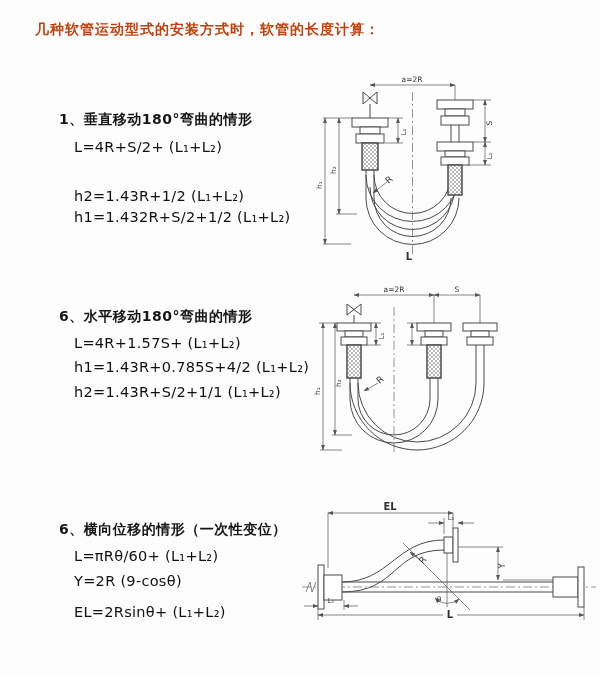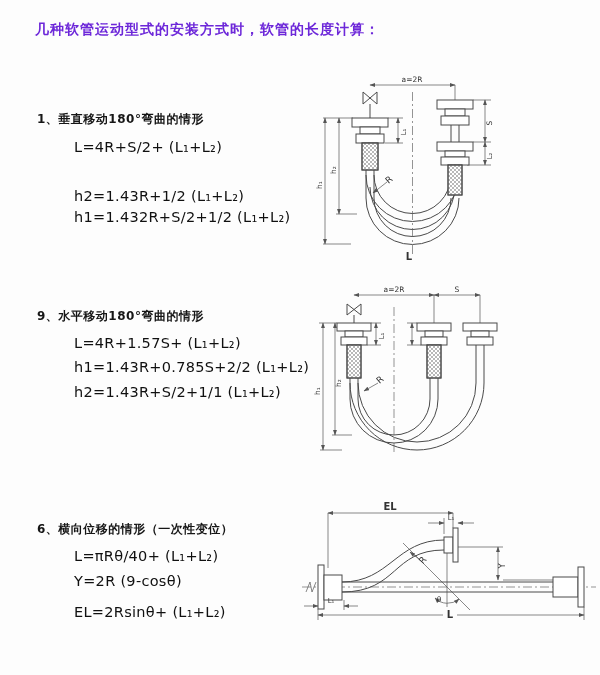--- a/index.html
+++ b/index.html
@@ -7,25 +7,25 @@
   body {
     position:relative;
     background:#fdfdfd;
     font-family:"DejaVu Sans","Liberation Sans",sans-serif;
     color:#1b1b1b;
     overflow:hidden;
   }
   .abs { position:absolute; }
   .doc-title {
     left:35px; top:21px;
-    font-size:14px; font-weight:bold; letter-spacing:1px; color:#6d28d9;
+    font-size:14px; font-weight:bold; letter-spacing:1px; color:#c2410c;
   }
   .sec-heading {
-    left:37px;
-    font-size:12px; font-weight:600; letter-spacing:0.5px; color:#161616;
+    left:59px;
+    font-size:14px; font-weight:600; letter-spacing:0.5px; color:#161616;
   }
   .formula {
     left:74px;
     font-size:14.5px; font-weight:400; letter-spacing:0.3px; color:#101010;
     font-family:"DejaVu Sans",sans-serif;
   }
   #s1-head { top:111px; } #s1-f0 { top:139px; } #s1-f1 { top:163px;margin-top:46px; } #s1-f2 { top:188px; }
   #s2-head { top:308px; } #s2-f0 { top:335px;text-align:right; } #s2-f1 { top:359px; } #s2-f2 { top:384px; }
   #s3-head { top:521px; } #s3-f0 { top:548px; } #s3-f1 { top:573px; } #s3-f2 { top:604px; }
   #dia1 { left:315px; top:70px; }
@@ -45,27 +45,27 @@
 </head>
 <body>
 
 <div class="abs doc-title">几种软管运动型式的安装方式时，软管的长度计算：</div>
 
 <div class="abs sec-heading" id="s1-head">1、垂直移动180°弯曲的情形</div>
 <div class="abs formula" id="s1-f0">L=4R+S/2+ (L₁+L₂)</div>
 <div class="abs formula" id="s1-f1">h1=1.432R+S/2+1/2 (L₁+L₂)</div>
 <div class="abs formula" id="s1-f2">h2=1.43R+1/2 (L₁+L₂)</div>
 
-<div class="abs sec-heading" id="s2-head">9、水平移动180°弯曲的情形</div>
+<div class="abs sec-heading" id="s2-head">6、水平移动180°弯曲的情形</div>
 <div class="abs formula" id="s2-f0">L=4R+1.57S+ (L₁+L₂)</div>
-<div class="abs formula" id="s2-f1">h1=1.43R+0.785S+2/2 (L₁+L₂)</div>
+<div class="abs formula" id="s2-f1">h1=1.43R+0.785S+4/2 (L₁+L₂)</div>
 <div class="abs formula" id="s2-f2">h2=1.43R+S/2+1/1 (L₁+L₂)</div>
 
 <div class="abs sec-heading" id="s3-head">6、横向位移的情形（一次性变位）</div>
-<div class="abs formula" id="s3-f0">L=πRθ/40+ (L₁+L₂)</div>
+<div class="abs formula" id="s3-f0">L=πRθ/60+ (L₁+L₂)</div>
 <div class="abs formula" id="s3-f1">Y=2R (9-cosθ)</div>
 <div class="abs formula" id="s3-f2">EL=2Rsinθ+ (L₁+L₂)</div>
 
 <svg id="dia1" class="abs" width="255" height="195" viewBox="0 0 255 195">
   <defs>
     <marker id="m1" viewBox="0 0 10 10" refX="9" refY="5" markerWidth="8" markerHeight="8" orient="auto-start-reverse">
       <path d="M0,1.5 L10,5 L0,8.5 z" fill="#555"></path>
     </marker>
     <pattern id="h1p" width="4" height="4" patternUnits="userSpaceOnUse">
       <path d="M0,4 L4,0 M0,0 L4,4" stroke="#707070" stroke-width="0.5"></path>

